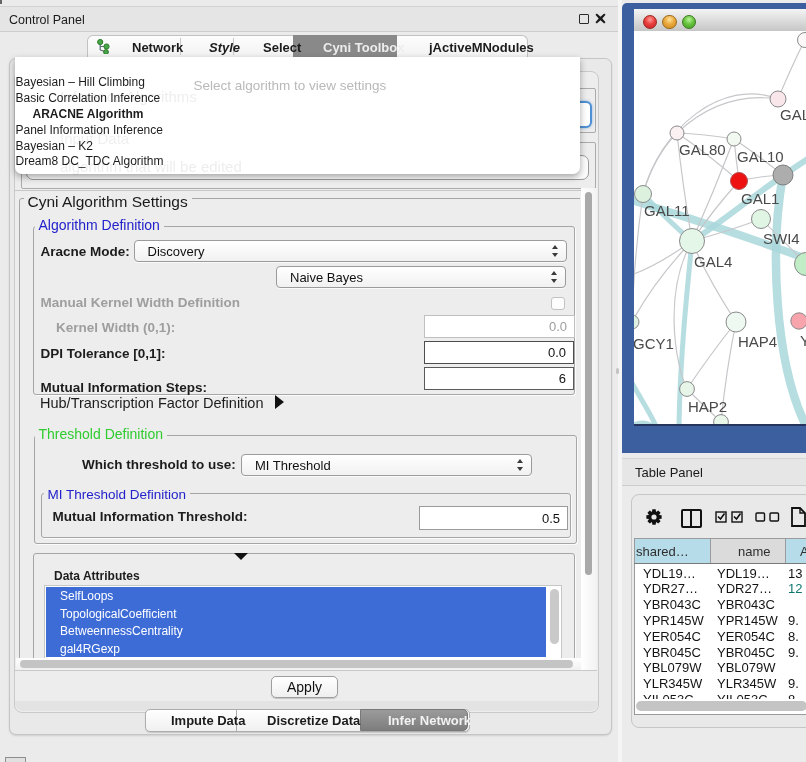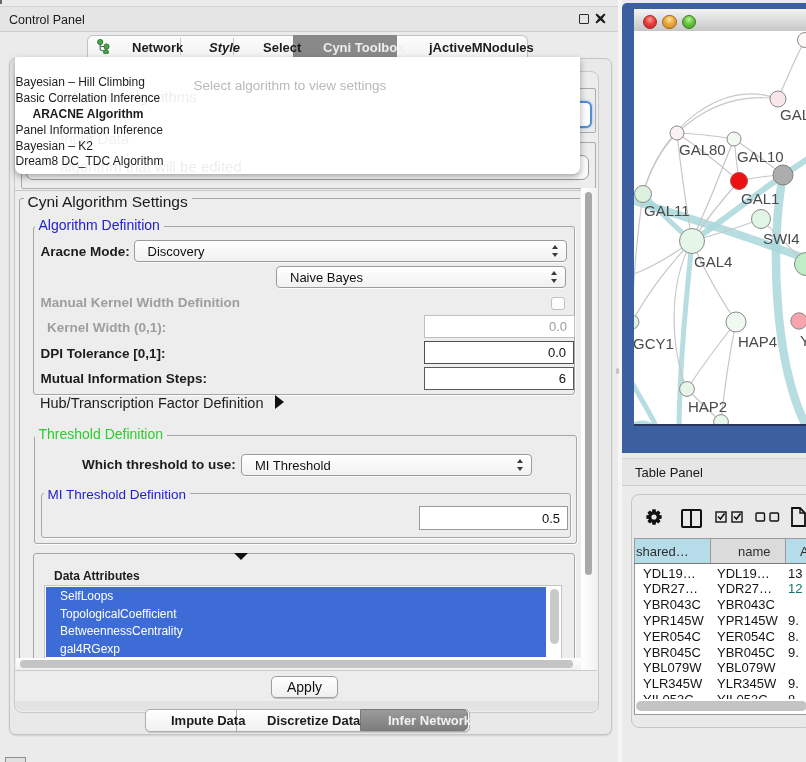--- a/index.html
+++ b/index.html
@@ -74,45 +74,46 @@
       <span class="spin"></span>
     </div>
   <div class="combo" style="left:276px;top:265.5px;width:288px;height:20px;">
       <span class="ct">Naive Bayes</span>
       <span class="spin"></span>
     </div>
 
   <div class="lbl fl dis" style="left:40.5px;top:295px;">Manual Kernel Width Definition</div>
   <div class="abs" style="left:551px;top:297px;width:12px;height:11px;background:#fdfdfd;border:1px solid #c2c2c2;border-radius:3px;"></div>
 
-  <div class="lbl fl dis" style="left:47px;top:320px;">Kernel Width (0,1):</div>
+  <div class="lbl fl dis" style="left:56px;top:320px;">Kernel Width (0,1):</div>
   <div class="tfield" style="left:424px;top:315px;width:142px;height:21px;border:1px solid #c0c0c0;color:#9e9e9e;">0.0</div>
 
   <div class="lbl fl" style="left:40.5px;top:345.5px;">DPI Tolerance [0,1]:</div>
   <div class="tfield" style="left:424px;top:341px;width:141px;height:21px;border:1.5px solid #4d4d4d;">0.0</div>
 
-  <div class="lbl fl" style="left:40.5px;top:371px;text-align:center;">Mutual Information Steps:</div>
+  <div class="lbl fl" style="left:40.5px;top:380px;text-align:center;">Mutual Information Steps:</div>
   <div class="tfield" style="left:424px;top:366.5px;width:141px;height:21px;border:1.5px solid #5a5a5a;">6</div>
 
   <div class="lbl" style="left:40px;top:394.5px;font-size:14.5px;">Hub/Transcription Factor Definition</div>
   <svg class="abs" style="left:274px;top:395px;" width="11" height="14" viewBox="0 0 11 14">
       <path d="M1 0 L10 7 L1 14 Z" fill="#111"></path>
     </svg>
 
   <div class="gbox" style="left:33.5px;top:434.5px;width:541px;height:107px;"></div>
   <div class="gtitle" style="left:34.5px;top:426.5px;color:#2ecc2e;">Threshold Definition</div>
 
   <div class="lbl fl" style="left:82px;top:456.5px;">Which threshold to use:</div>
   <div class="combo" style="left:241px;top:453.5px;width:289px;height:20px;">
       <span class="ct">MI Threshold</span>
       <span class="spin"></span>
     </div>
 
   <div class="gbox" style="left:40.5px;top:492.5px;width:528.5px;height:43px;"></div>
   <div class="gtitle" style="left:43.5px;top:486.5px;color:#2222cc;font-size:13.5px;">MI Threshold Definition</div>
+  <div class="lbl fl" style="left:52.5px;top:509px;">Mutual Information Threshold:</div>
   <div class="tfield" style="left:419px;top:506px;width:140px;height:22px;border:1px solid #9a9a9a;">0.5</div>
 
   <div class="gbox" style="left:33px;top:552.5px;width:540px;height:106px;"></div>
   <svg class="abs" style="left:234px;top:552.5px;" width="14" height="7" viewBox="0 0 14 7">
       <path d="M0 0 L14 0 L7 7 Z" fill="#111"></path>
     </svg>
 
   <div class="lbl b big" style="left:37px;top:569px;">Data Attributes</div>
   <div class="abs" style="left:44px;top:585px;width:516px;height:72px;background:#fff;border:1px solid #c6c6c6;"></div>
   <div class="abs" style="left:45.5px;top:586.5px;width:500px;height:70px;background:#3d6cd7;"></div>

